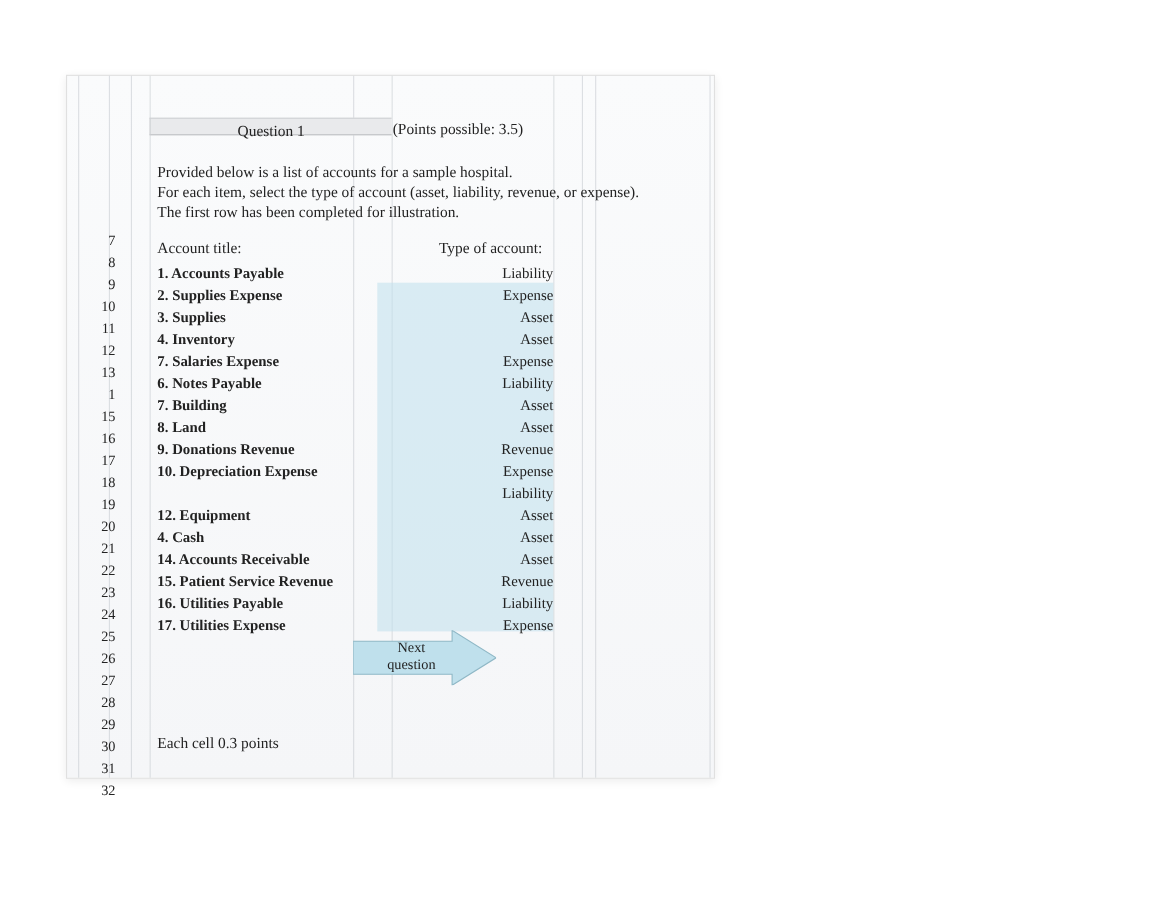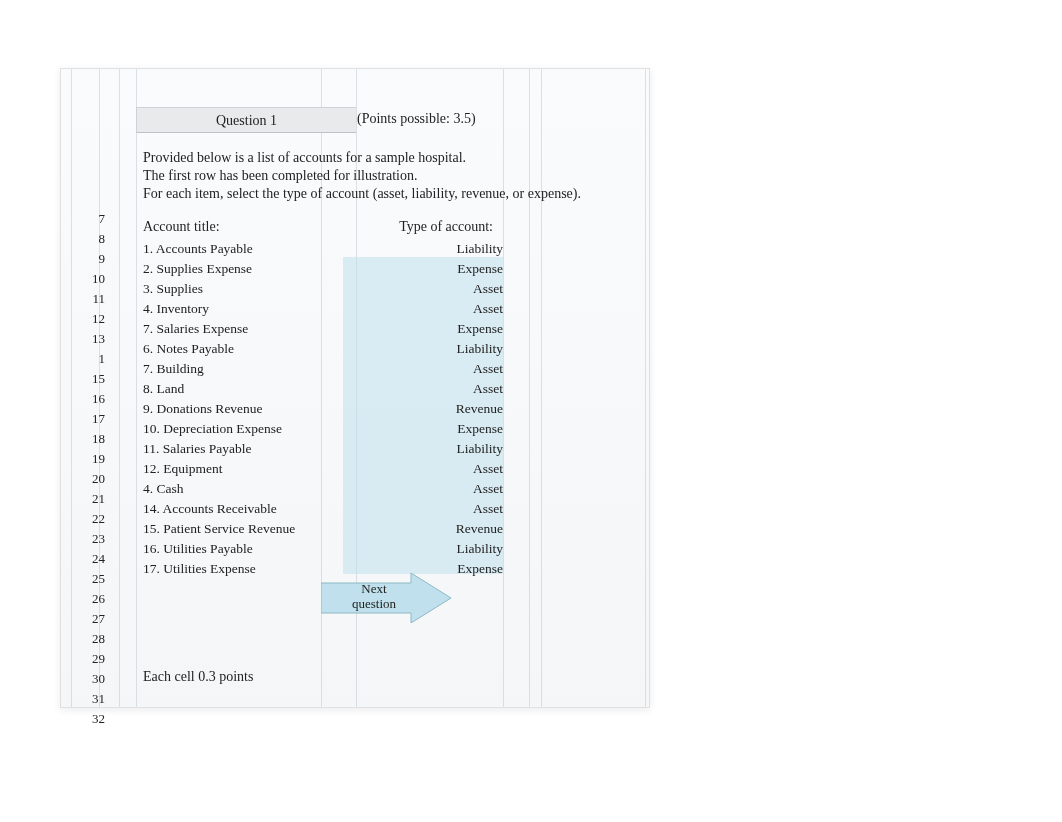--- a/index.html
+++ b/index.html
@@ -45,21 +45,21 @@
       top: 0; bottom: 0;
       width: 1px;
       background: rgba(200,205,210,0.6);
     }
 
     .qlabel {
       position: absolute;
       left: 75px;
       top: 38px;
       width: 220px;
-      height: 26px;
+      height: 16px;
       background: #e9eaec;
       border-top: 1px solid #cfd1d4;
       border-left: 1px solid #cfd1d4;
       border-bottom: 1px solid #bfc1c4;
       text-align: center;
       line-height: 26px;
       font-size: 14px;
       color: #222;
     }
     .points {
@@ -101,20 +101,21 @@
       height: 20px;
       line-height: 20px;
       font-size: 13.5px;
       color: #222;
       position: relative;
     }
     .acct-row .title {
       position: absolute;
       left: 0;
       width: 200px;
+      font-weight: bold;
     }
     .acct-row .type {
       position: absolute;
       left: 200px;
       width: 160px;
       text-align: right;
     }
     .hl-block {
       position: absolute;
       left: 282px;
@@ -195,22 +196,22 @@
       <div>30</div>
       <div>31</div>
       <div>32</div>
     </div>
 
   <div class="qlabel">Question 1</div>
   <div class="points">(Points possible:     3.5)</div>
 
   <div class="instructions">
     <div>Provided below is a list of accounts for a sample hospital.</div>
+    <div>For each item, select the type of account (asset, liability, revenue, or expense).</div>
     <div>The first row has been completed for illustration.</div>
-    <div>For each item, select the type of account (asset, liability, revenue, or expense).</div>
   </div>
 
   <div class="header-row">
     <span>Account title:</span>
     <span class="col-b">Type of account:</span>
   </div>
 
   <div class="hl-block"></div>
 
   <div class="accounts" id="accounts">
@@ -248,21 +249,20 @@
       </div>
       <div class="acct-row">
         <span class="title">9. Donations Revenue</span>
         <span class="type">Revenue</span>
       </div>
       <div class="acct-row">
         <span class="title">10. Depreciation Expense</span>
         <span class="type">Expense</span>
       </div>
       <div class="acct-row">
-        <span class="title">11. Salaries Payable</span>
         <span class="type">Liability</span>
       </div>
       <div class="acct-row">
         <span class="title">12. Equipment</span>
         <span class="type">Asset</span>
       </div>
       <div class="acct-row">
         <span class="title">4. Cash</span>
         <span class="type">Asset</span>
       </div>

